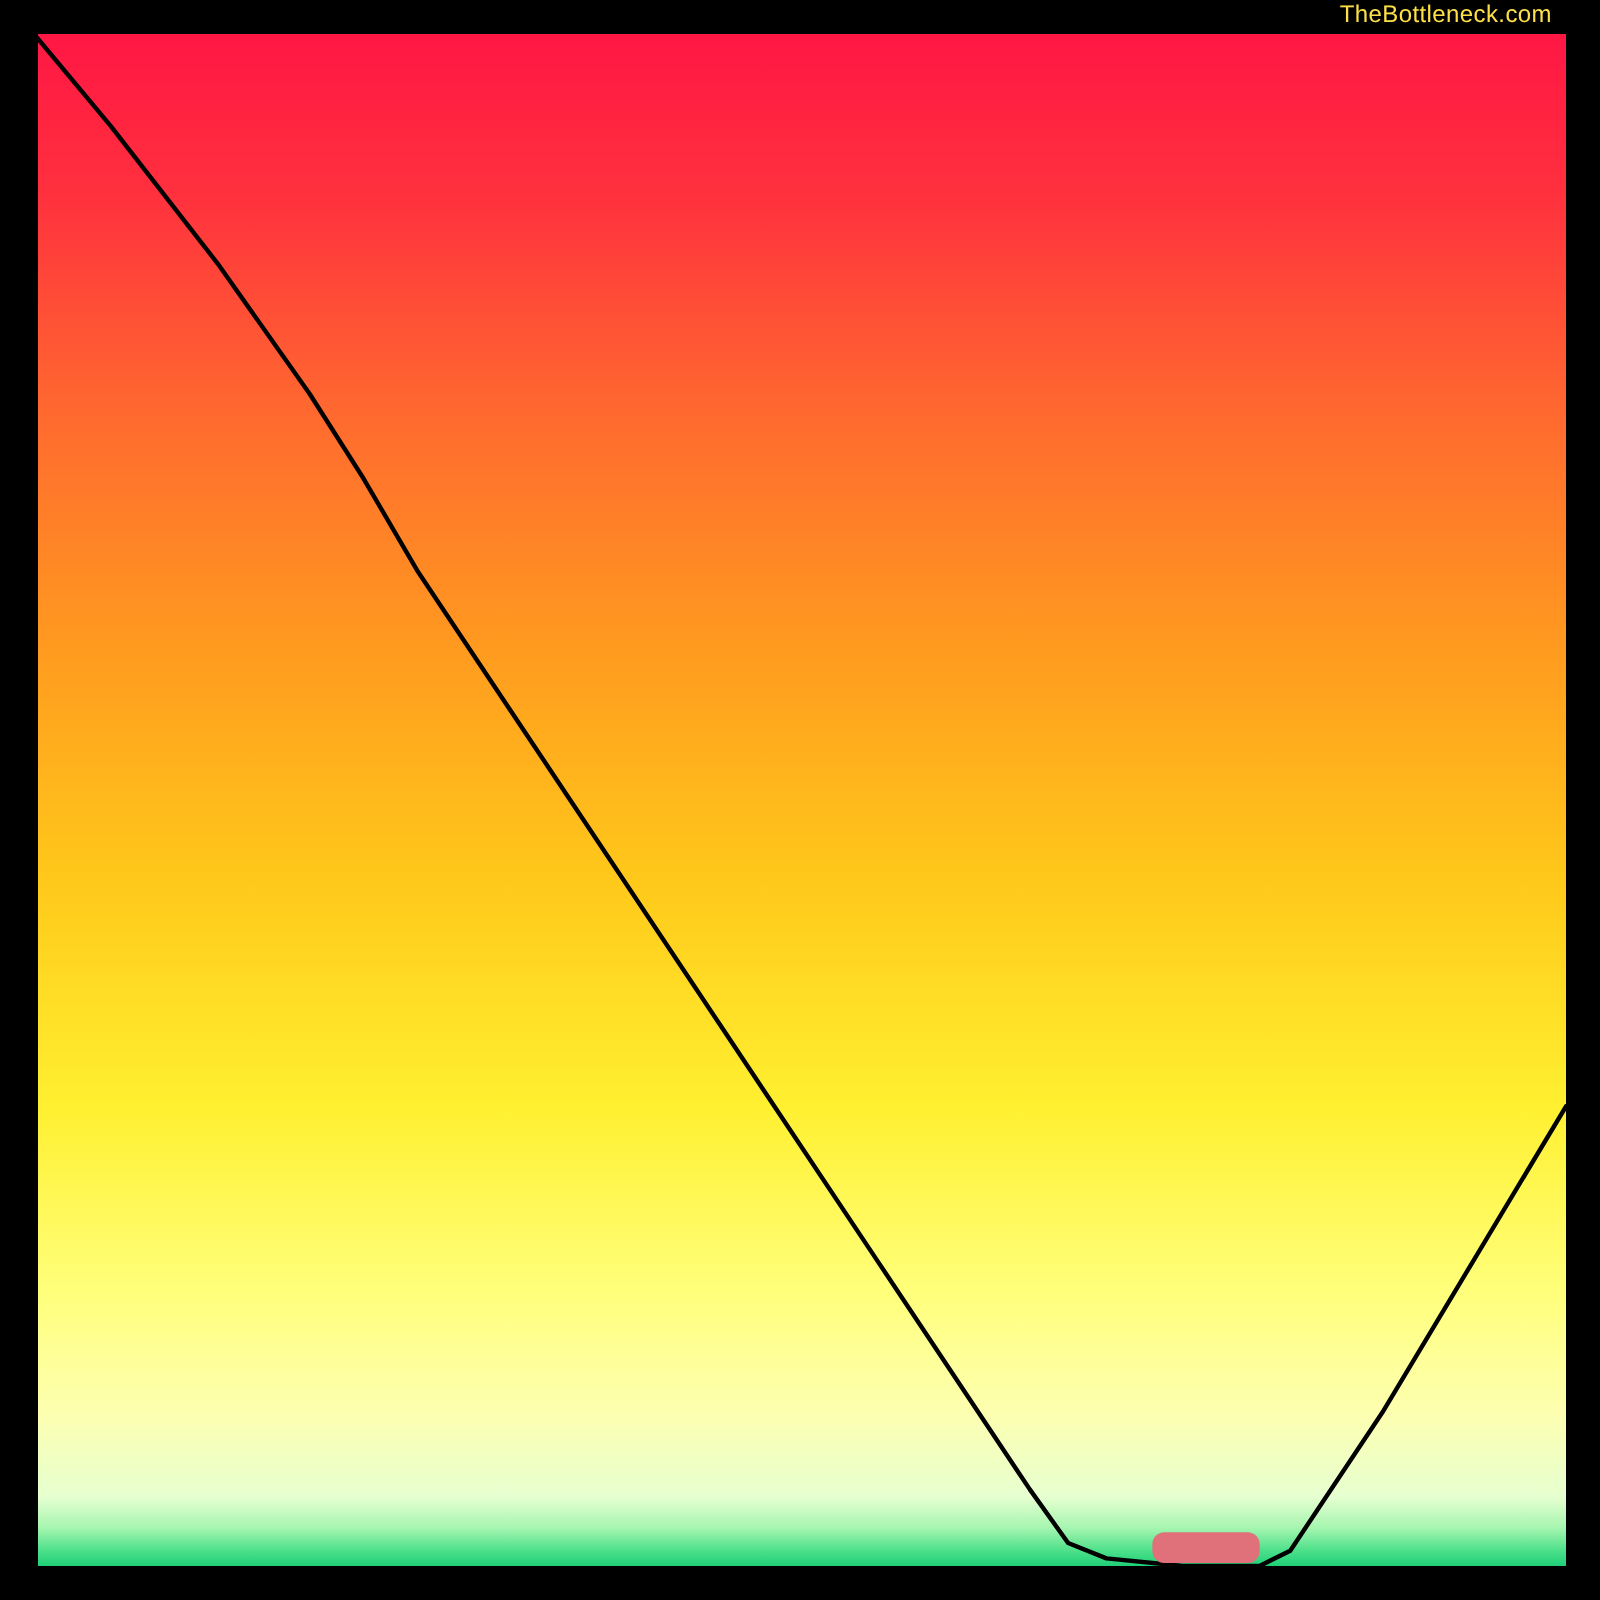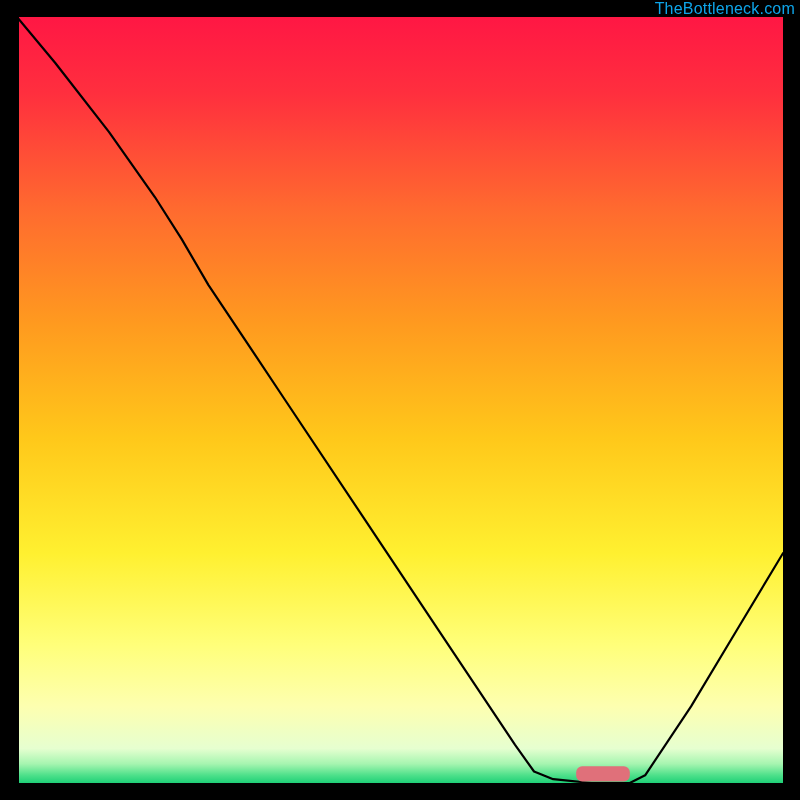--- a/index.html
+++ b/index.html
@@ -19,25 +19,25 @@
   }
   .axis-line {
     position: absolute;
     background: #000;
   }
   .x-axis { left: 17px; bottom: 15px; width: 766px; height: 2px; }
   .y-axis { left: 17px; top: 17px; width: 2px; height: 768px; }
   .watermark {
     position: absolute;
     top: 0px;
-    right: 5px;
+    right: 24px;
     font-family: Arial, sans-serif;
-    font-size: 16px;
+    font-size: 12px;
     font-weight: 400;
-    color: #0ea5e9;
+    color: #fde047;
     letter-spacing: 0.2px;
   }
 </style>
 </head>
 <body>
 
 <svg class="plot-area" viewBox="0 0 766 766" preserveAspectRatio="none">
   <defs>
     <linearGradient id="bg-grad" x1="0" y1="0" x2="0" y2="1">
         <stop offset="0%" stop-color="#ff1744"></stop>

